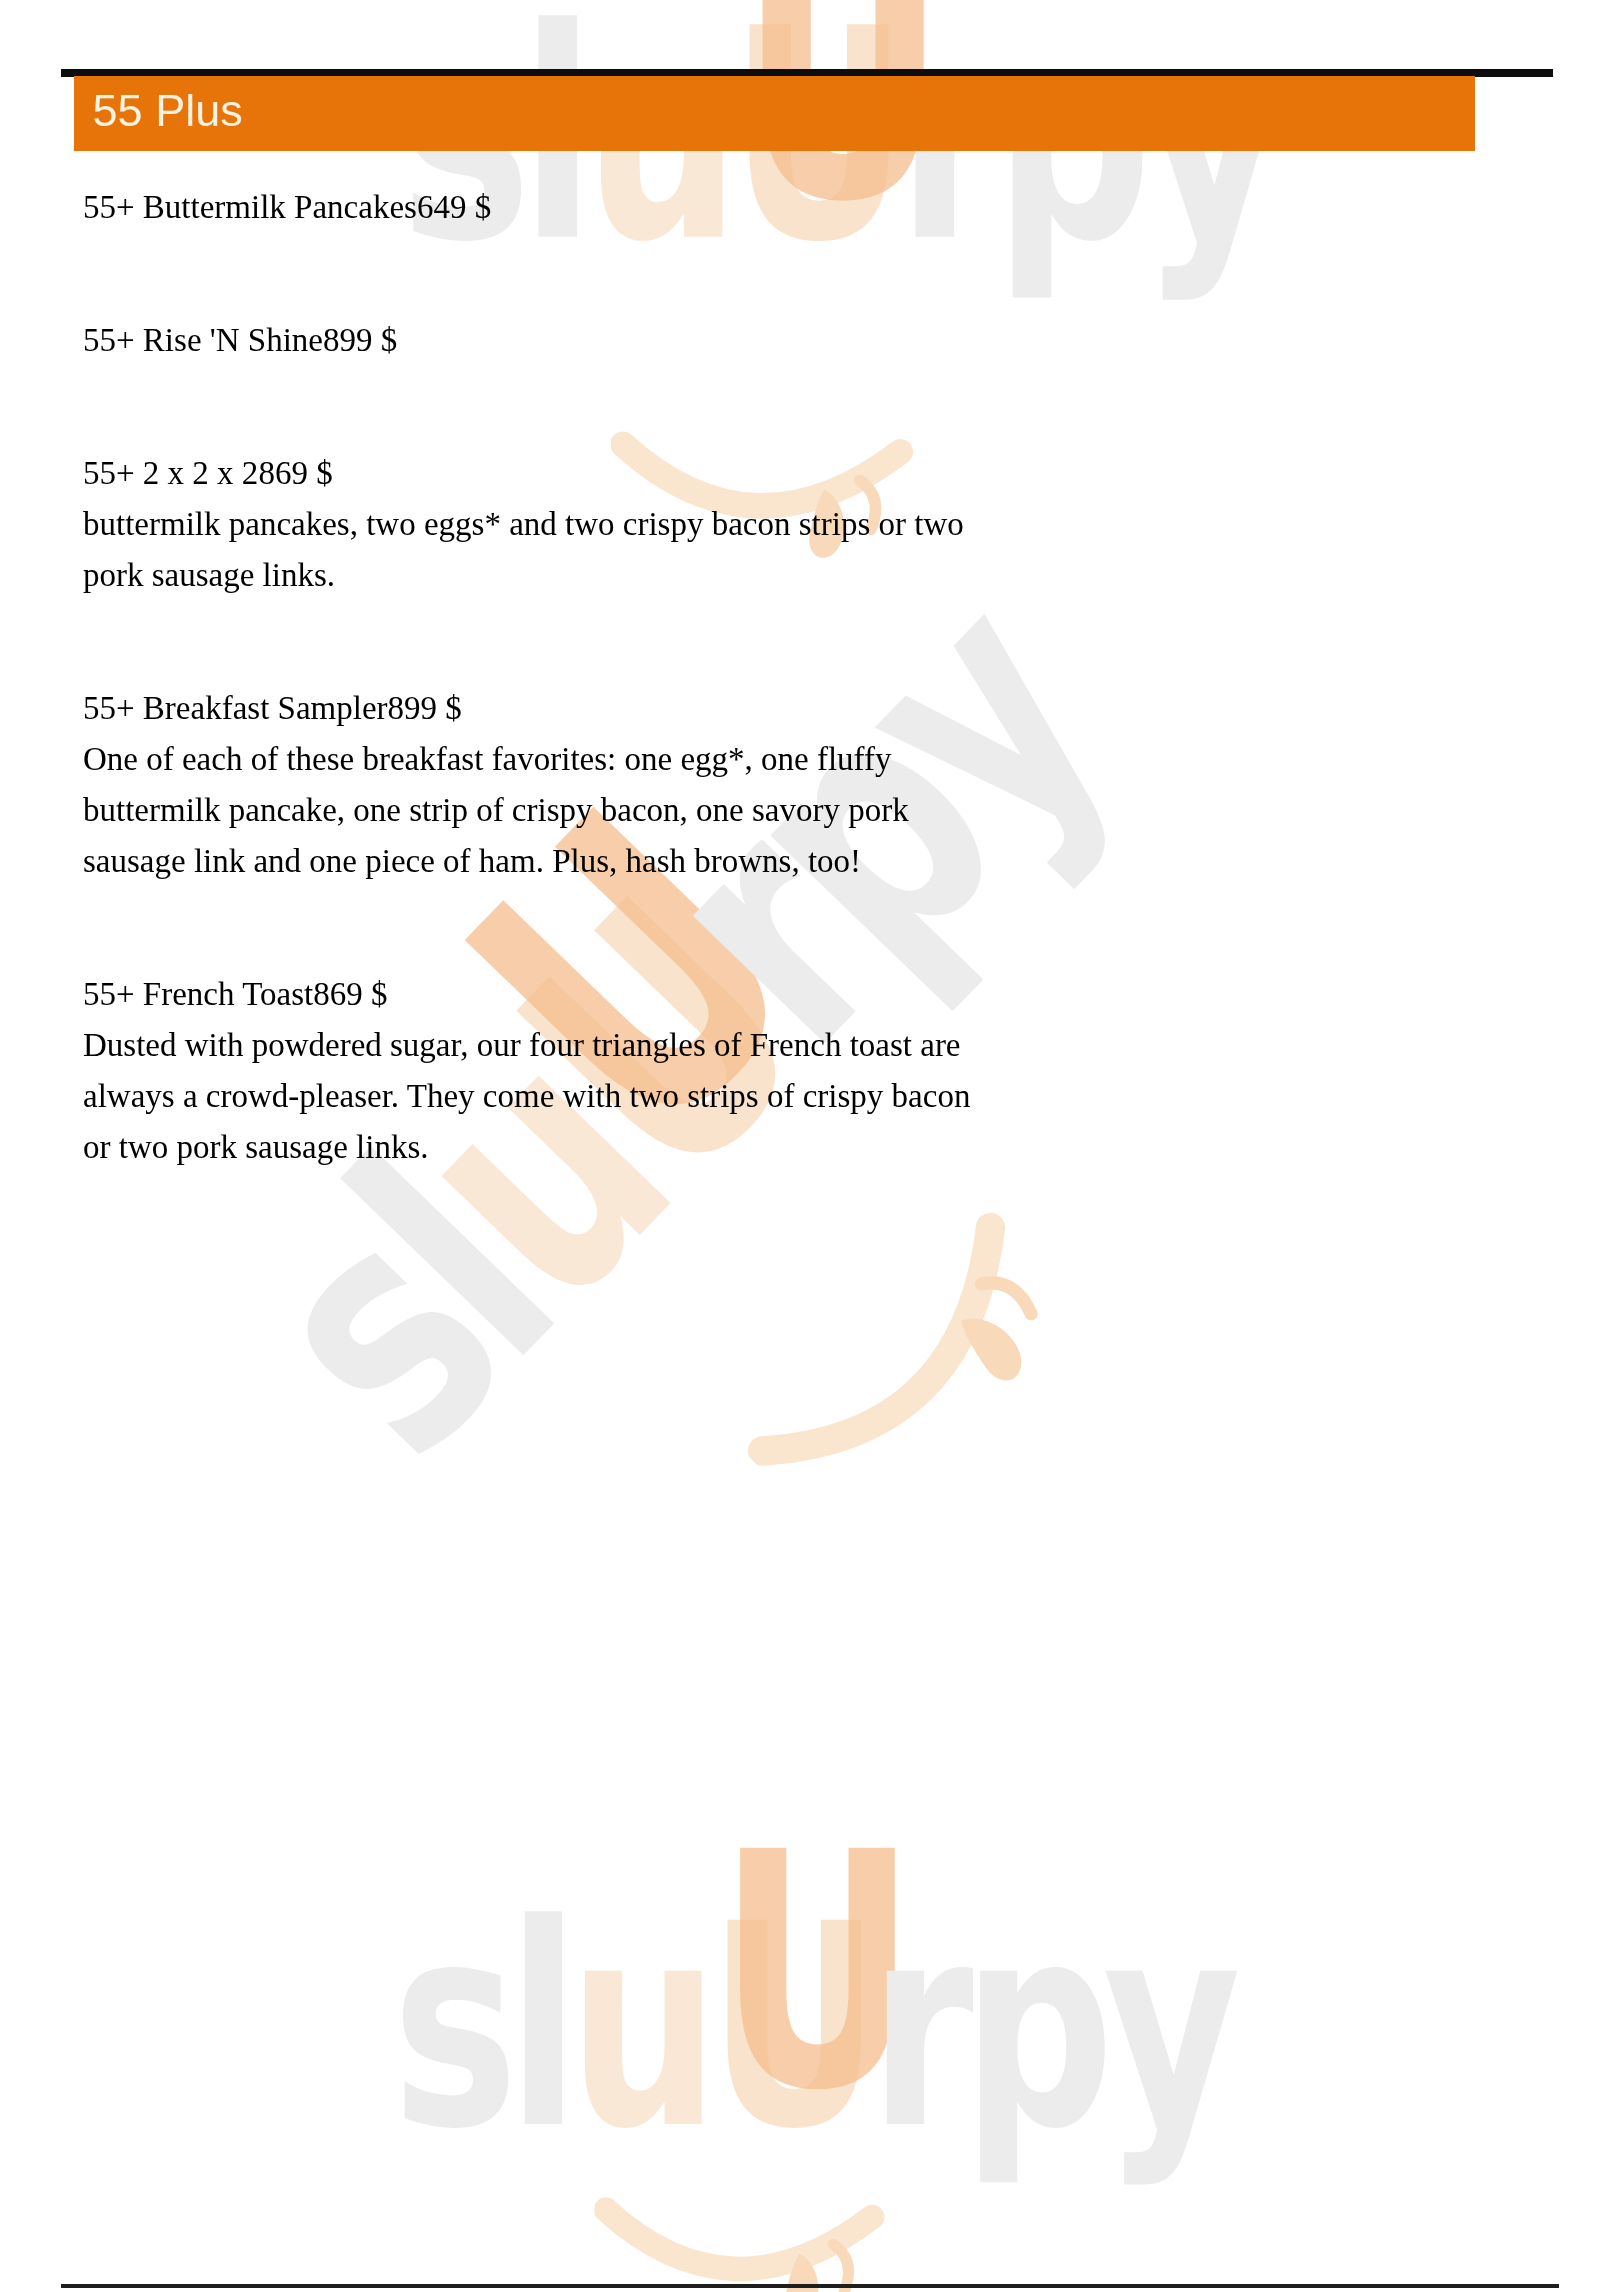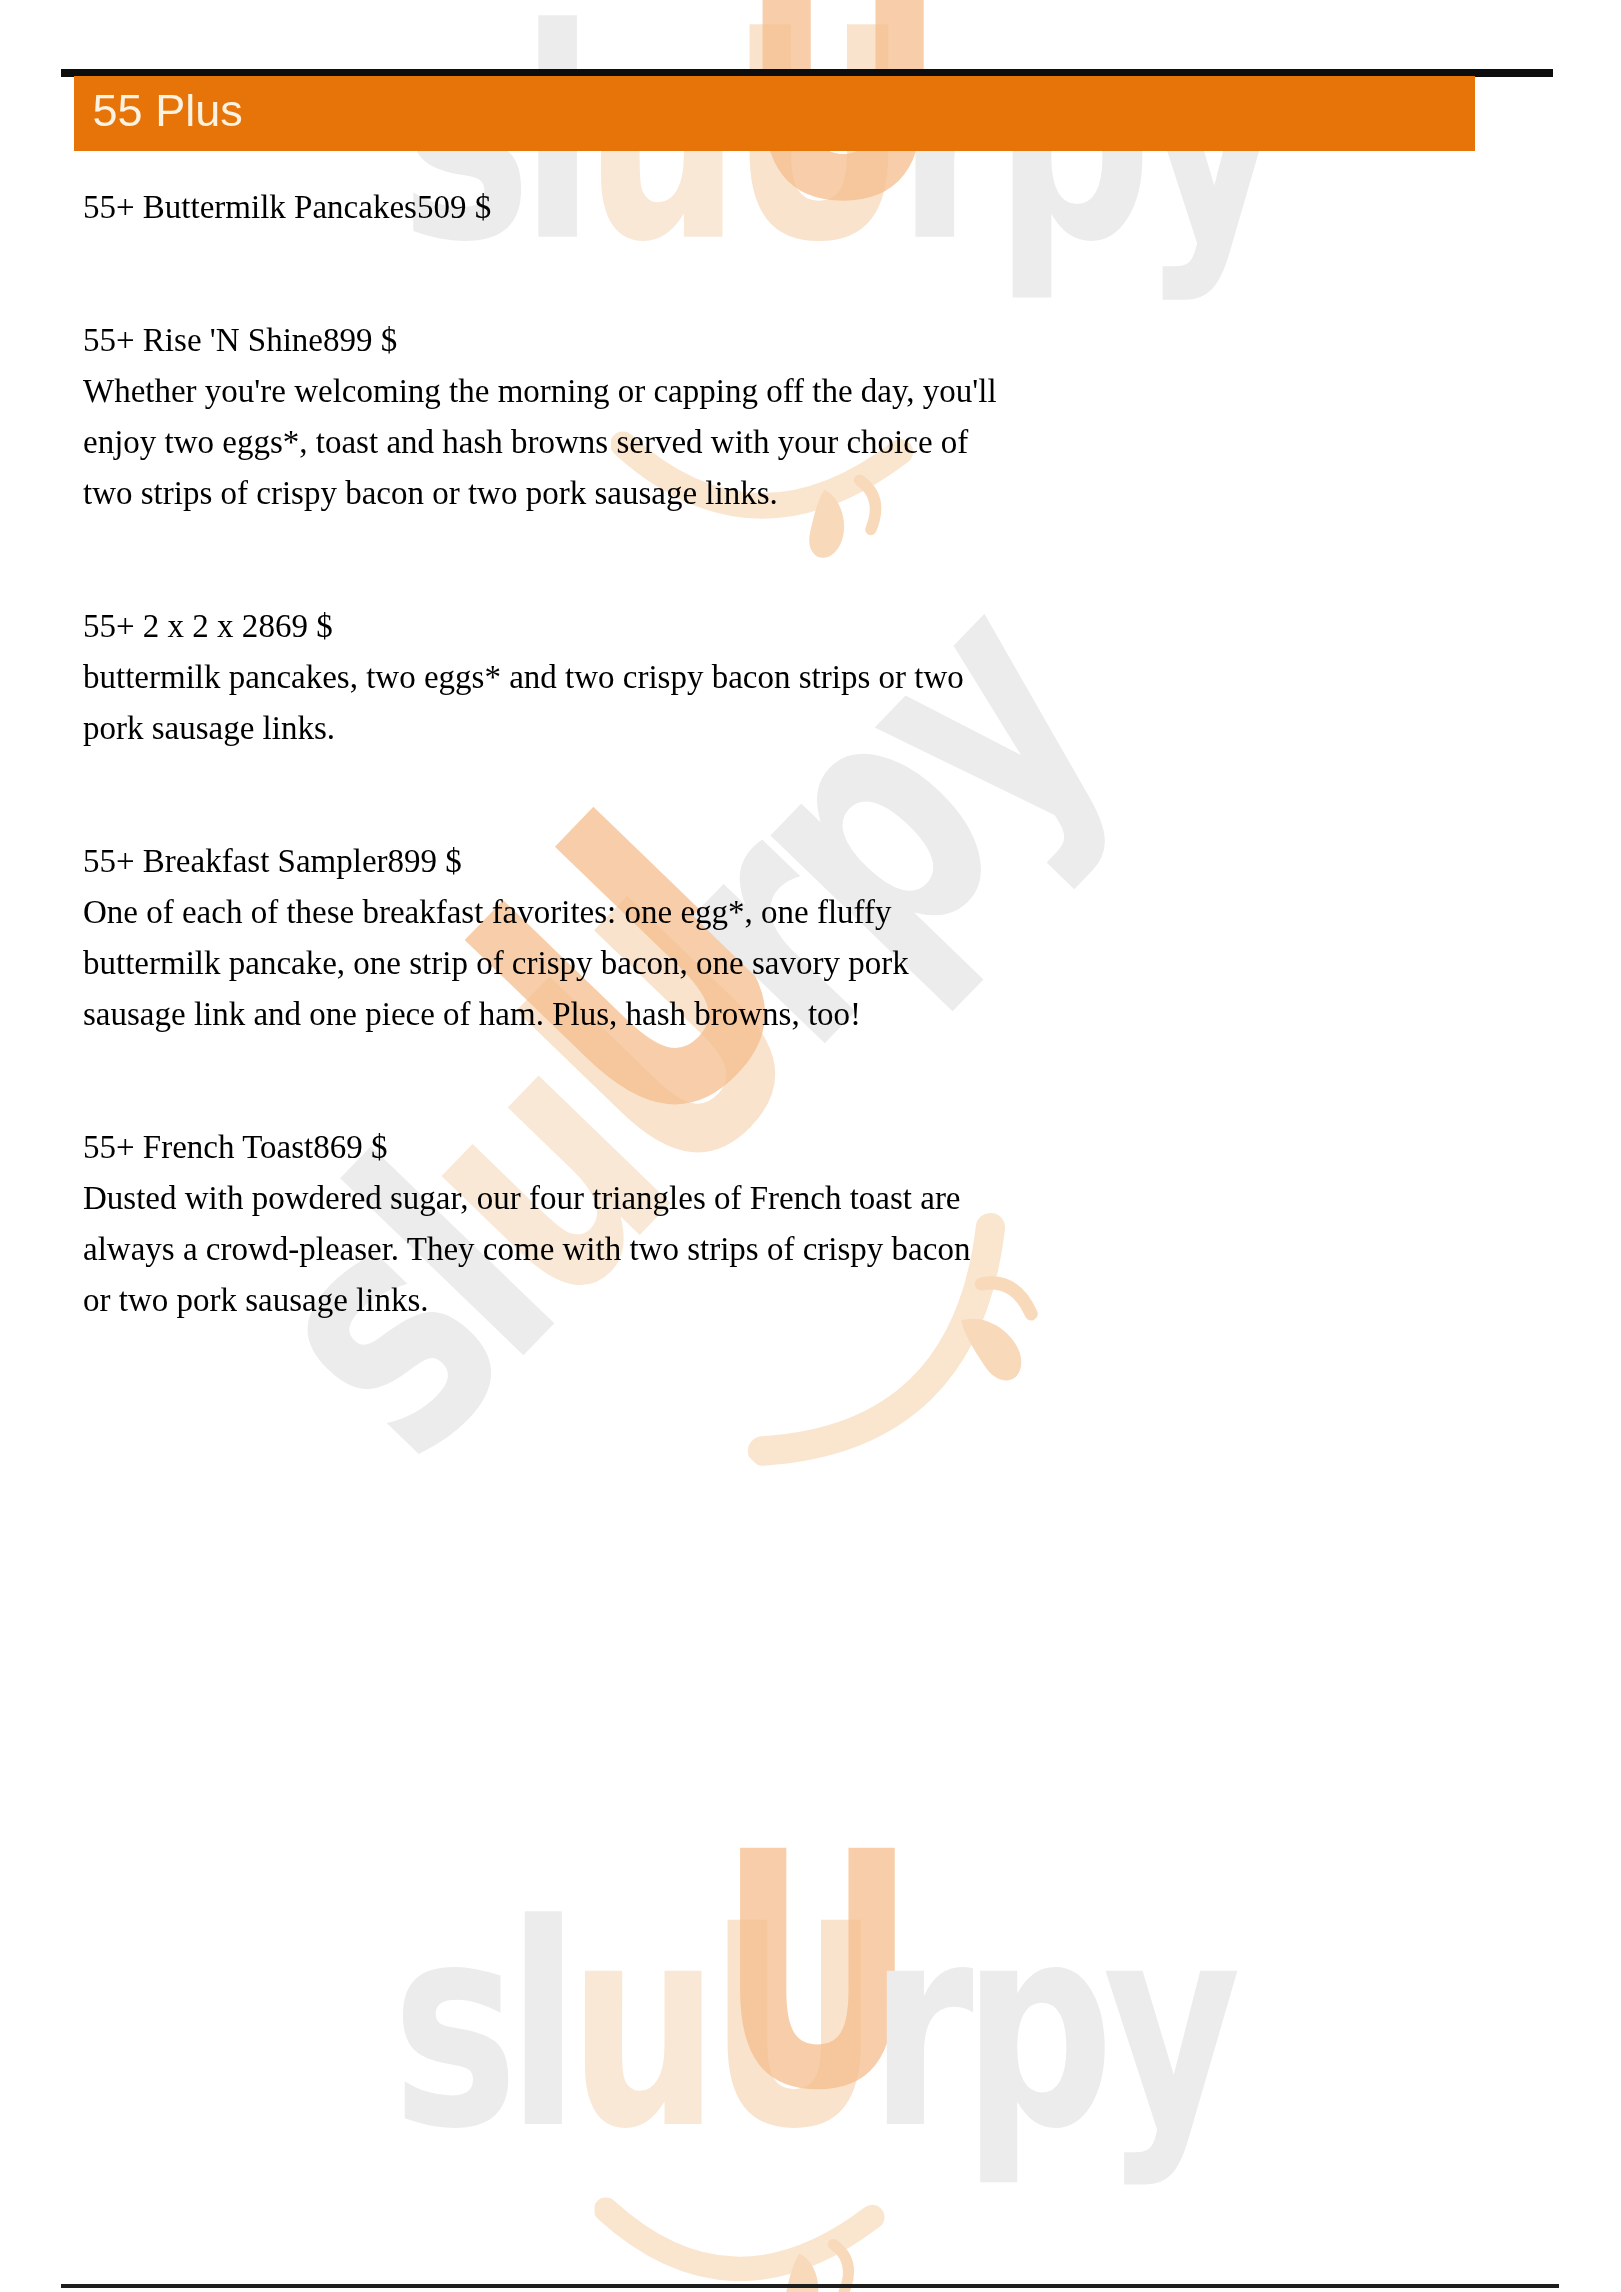--- a/index.html
+++ b/index.html
@@ -111,35 +111,30 @@
 
   <div class="header">
     <span class="header-title">55 Plus</span>
   </div>
 
   <div class="items">
 
       <div class="item">
         <div class="item-head">
           <span class="item-name">55+ Buttermilk Pancakes</span>
-          <span class="item-price">509 $</span>
+          <span class="item-price">649 $</span>
         </div>
         <div class="item-desc">
         </div>
       </div>
 
       <div class="item">
         <div class="item-head">
           <span class="item-name">55+ Rise 'N Shine</span>
           <span class="item-price">899 $</span>
-        </div>
-        <div class="item-desc">
-          <div class="desc-line">Whether you're welcoming the morning or capping off the day, you'll</div>
-          <div class="desc-line">enjoy two eggs*, toast and hash browns served with your choice of</div>
-          <div class="desc-line">two strips of crispy bacon or two pork sausage links.</div>
         </div>
       </div>
 
       <div class="item">
         <div class="item-head">
           <span class="item-name">55+ 2 x 2 x 2</span>
           <span class="item-price">869 $</span>
         </div>
         <div class="item-desc">
           <div class="desc-line">buttermilk pancakes, two eggs* and two crispy bacon strips or two</div>

